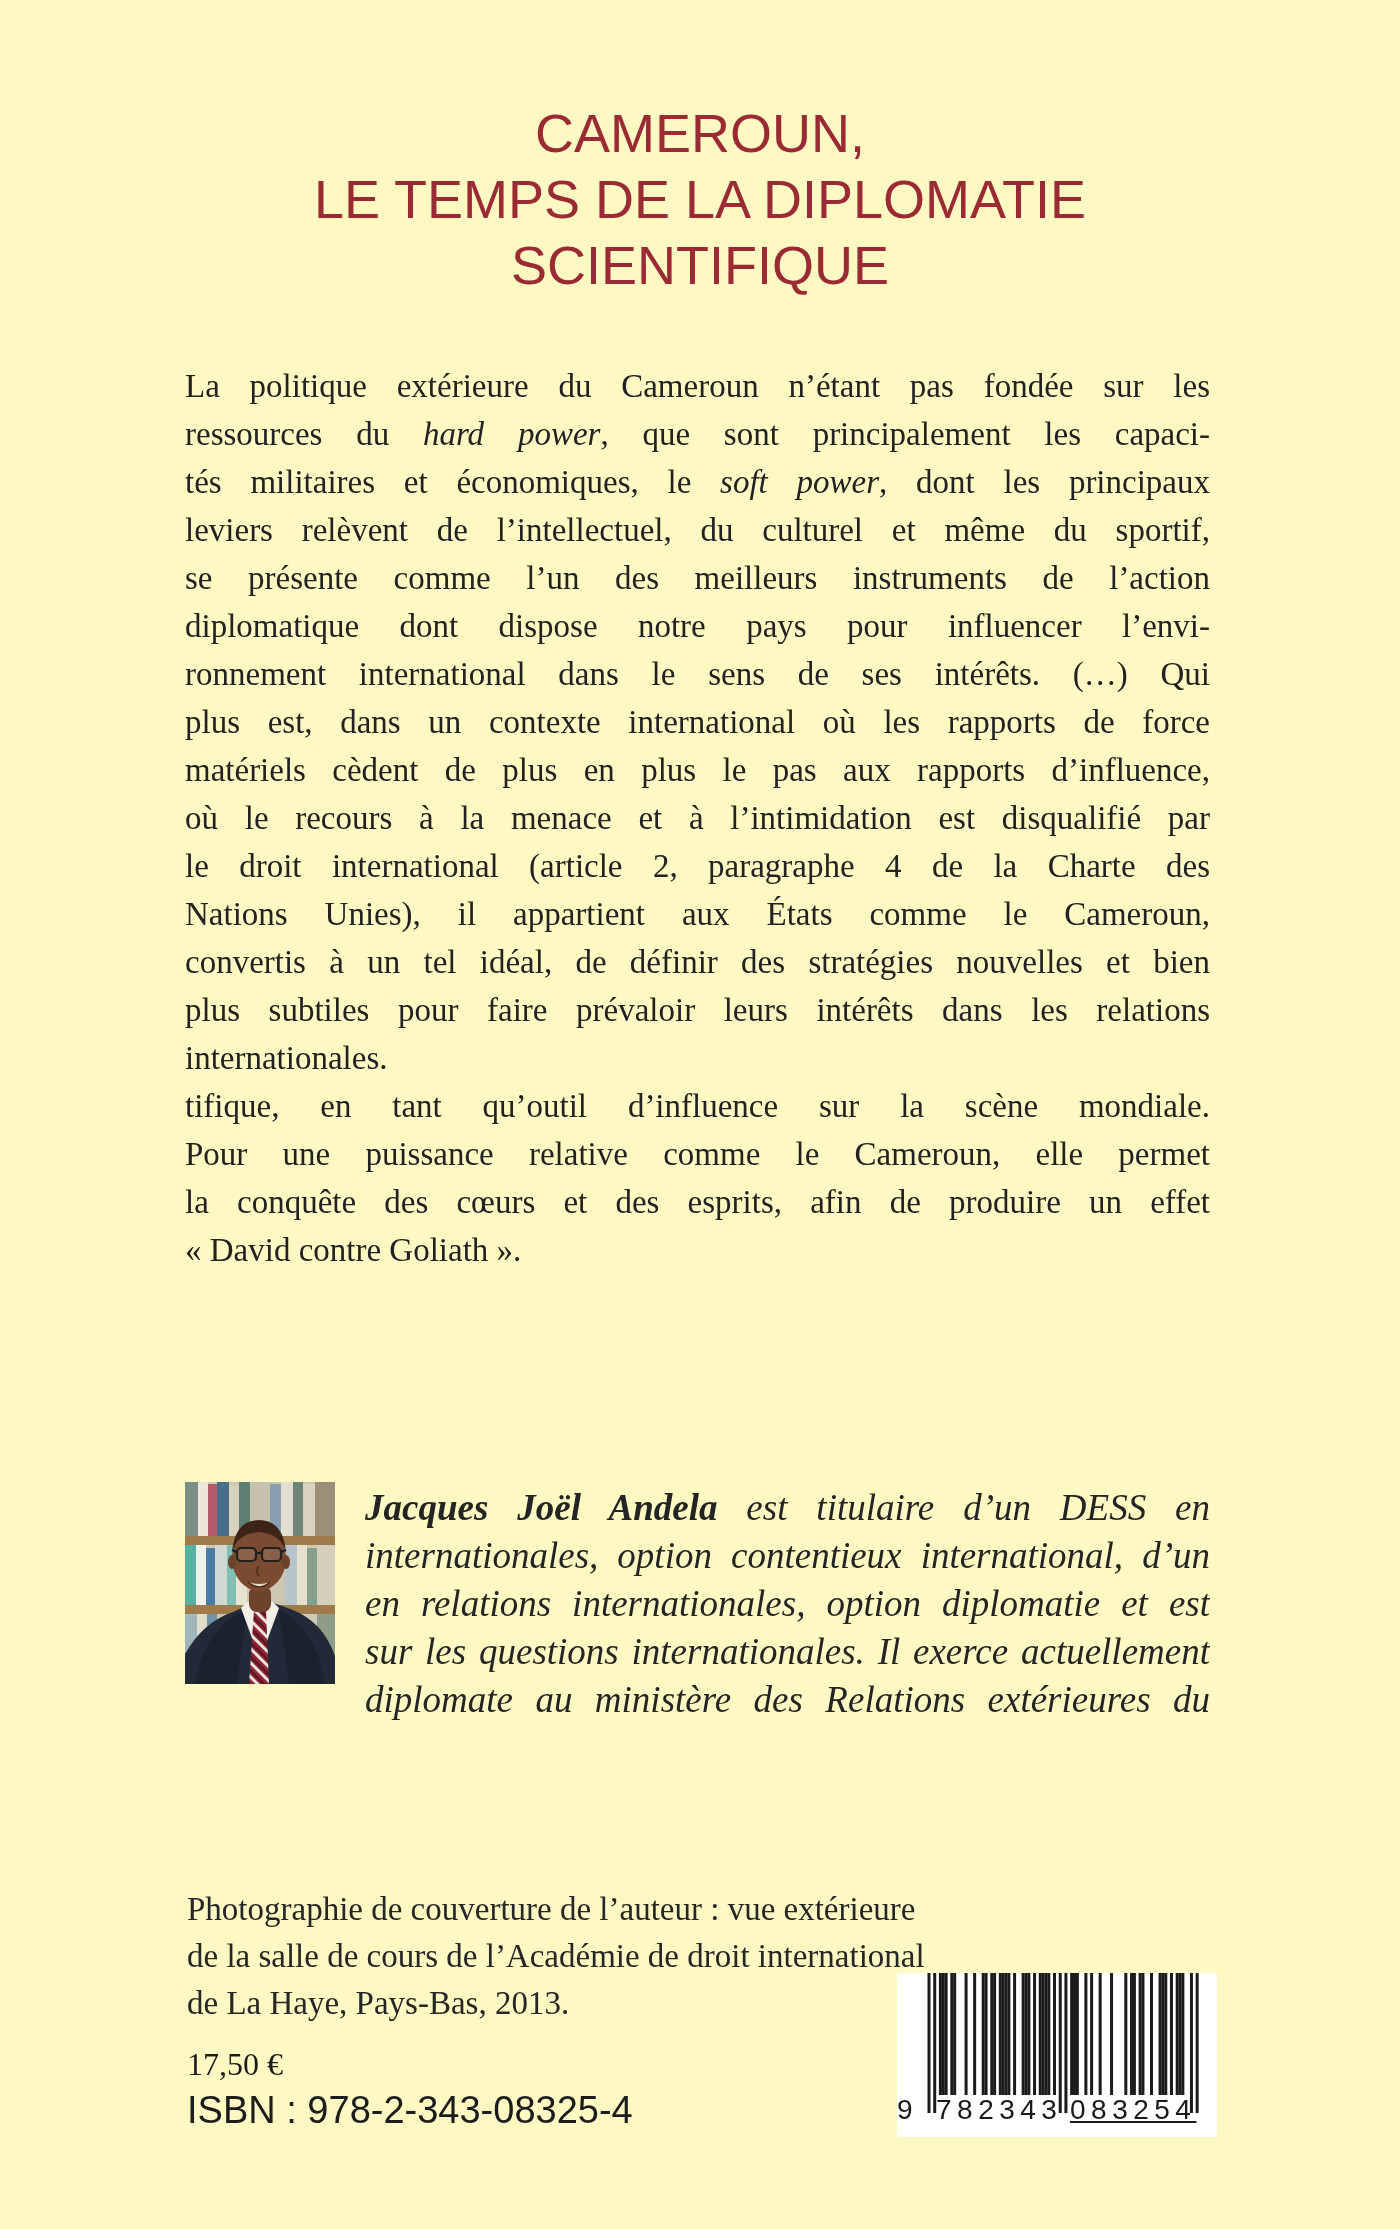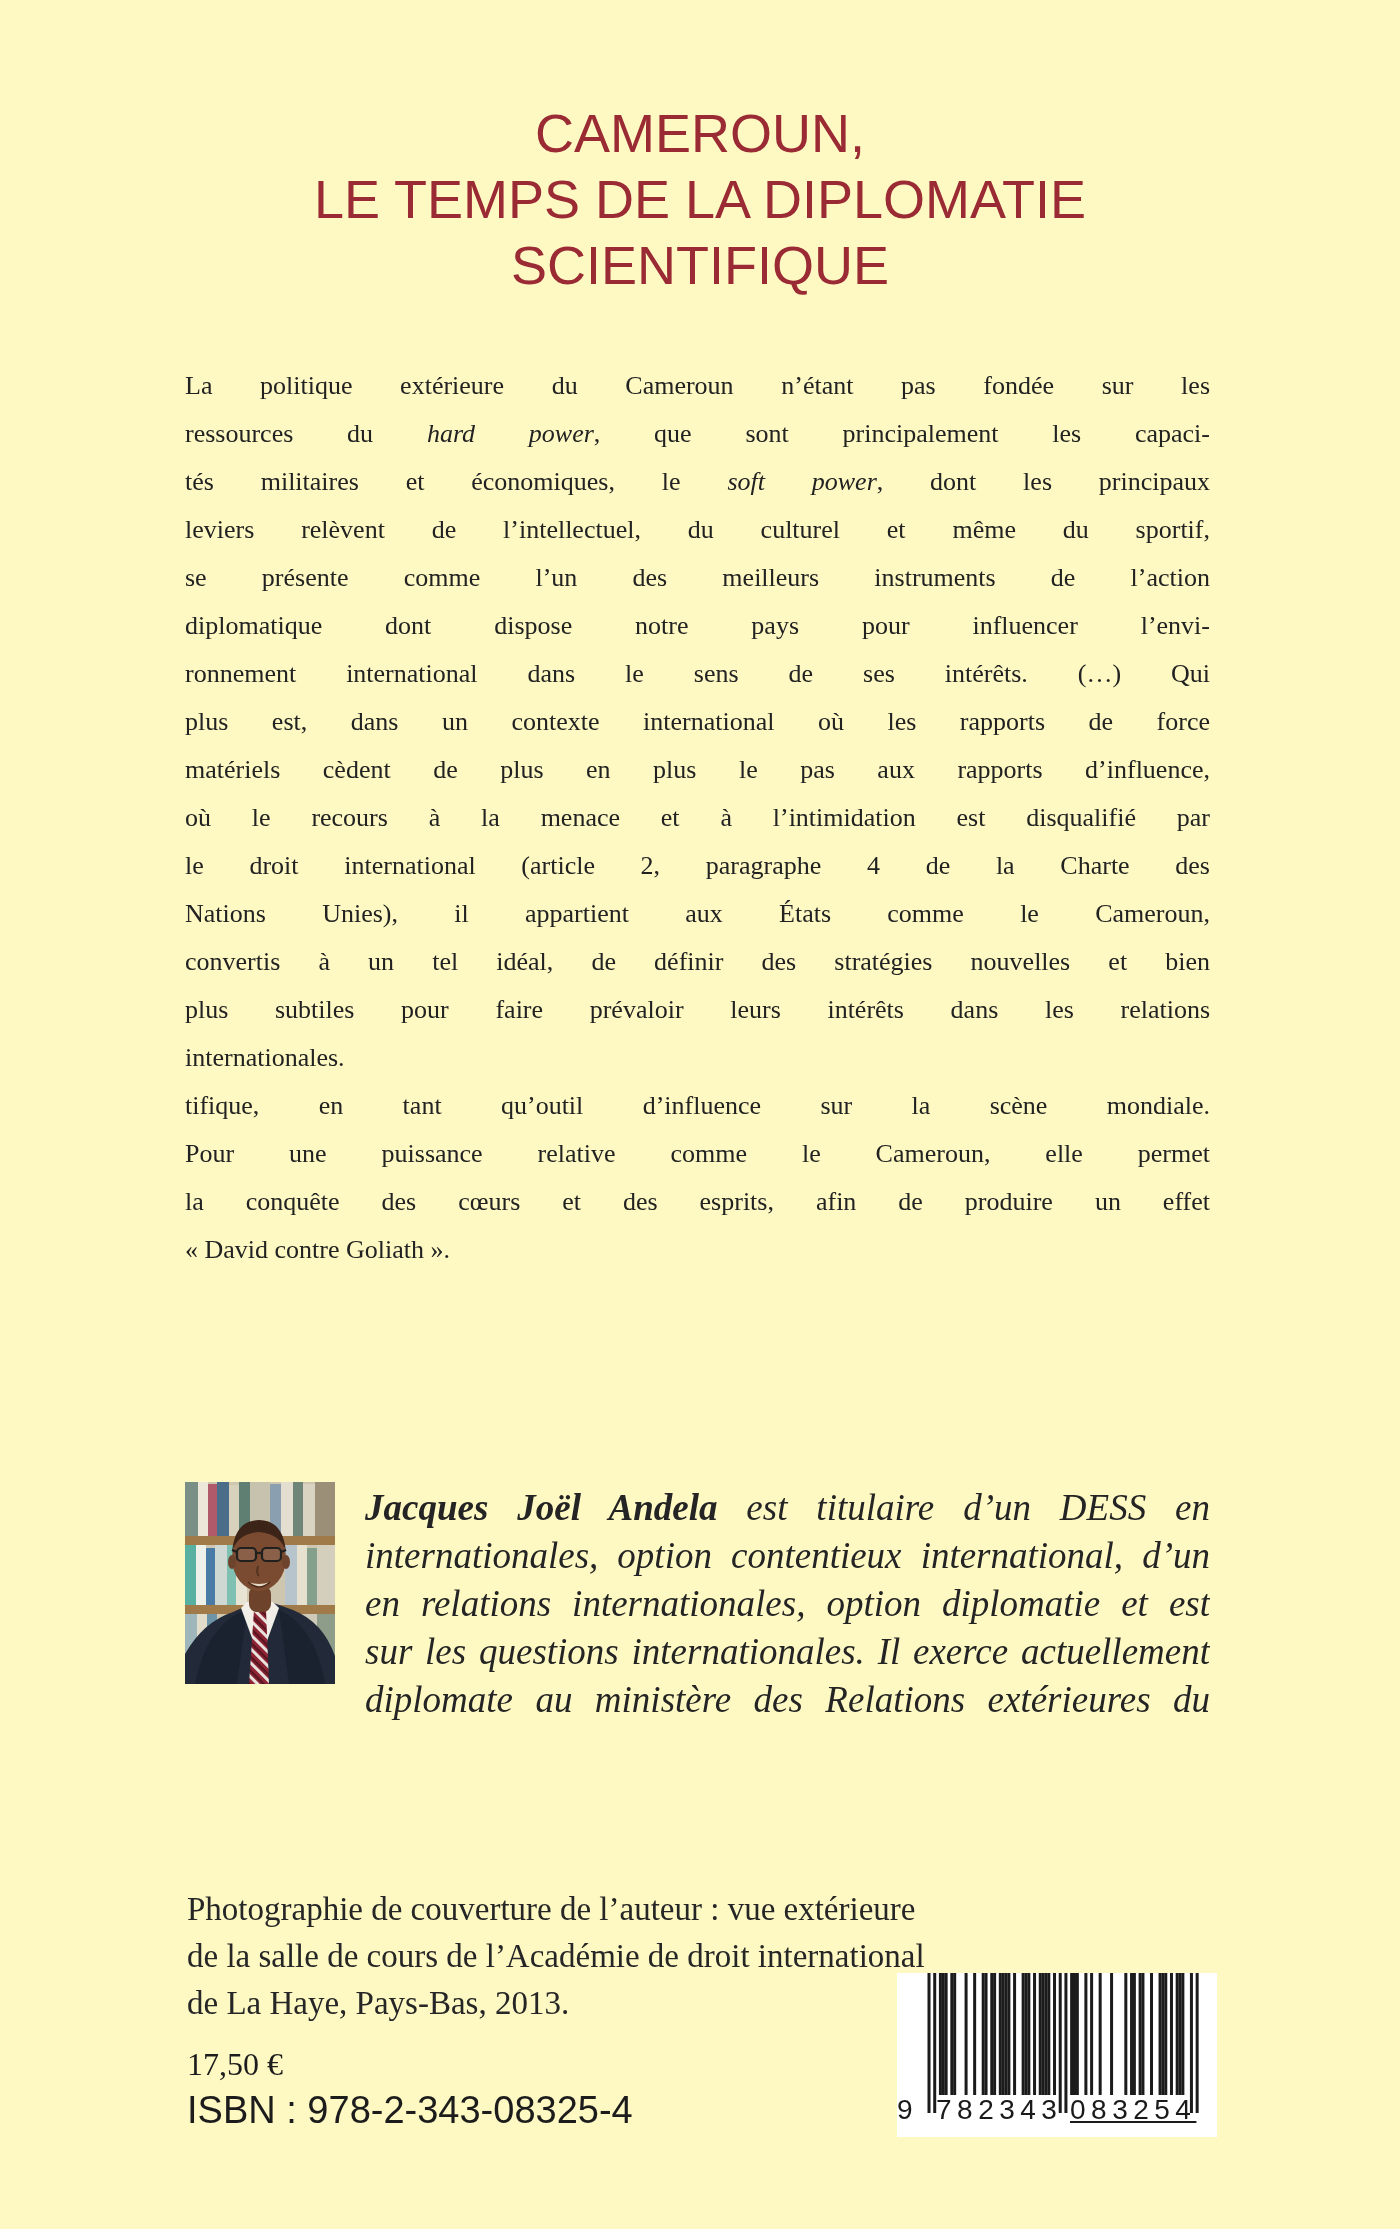--- a/index.html
+++ b/index.html
@@ -18,21 +18,21 @@
     text-align:center;
     font-family:"Liberation Sans", sans-serif;
     font-size:54px;line-height:66px;
     font-weight:400;
     color:#9a2a33;
     letter-spacing:0px;
   }
   
   .bodytext{
     position:absolute;left:185px;top:362px;width:1025px;
-    font-size:26px;line-height:48px;
+    font-size:33px;line-height:48px;
     color:#222222;
   }
   .ln{
     text-align:justify;
     -moz-text-align-last:justify;
     text-align-last:justify;
     white-space:normal;
     overflow:hidden;
     height:48px;
   }

